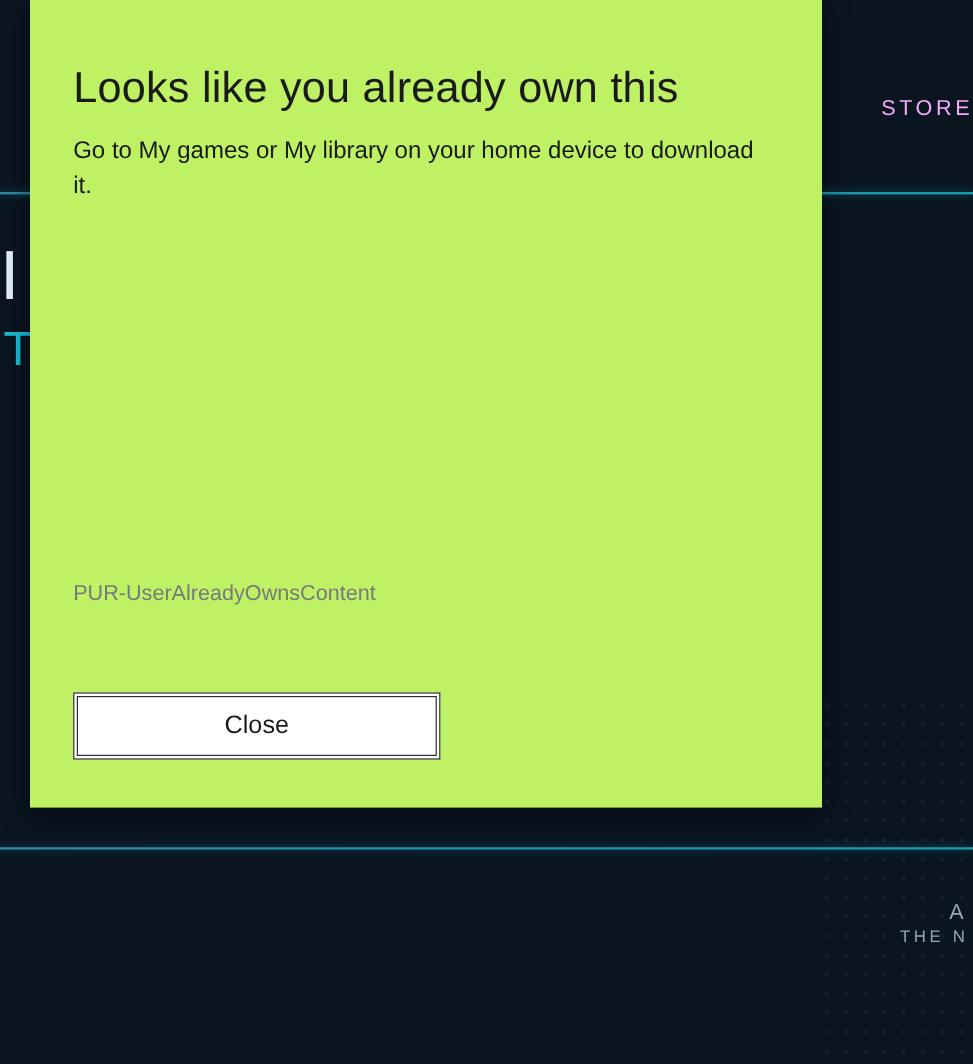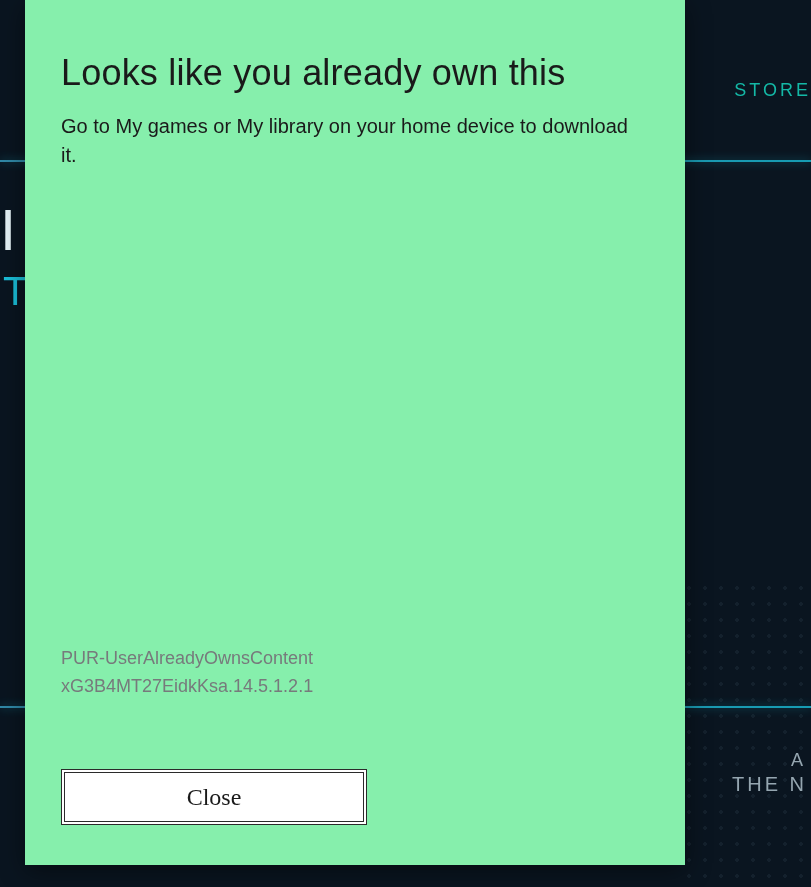--- a/index.html
+++ b/index.html
@@ -37,21 +37,21 @@
       top: 706px;
       height: 2px;
       background: linear-gradient(90deg, #3aa6c9, #1abed8);
       box-shadow: 0 0 8px rgba(26,190,216,0.6);
       opacity: 0.8;
     }
     .bg-store-label {
       position: absolute;
       right: 0;
       top: 80px;
-      color: #14b8a6;
+      color: #f0abfc;
       font-size: 18px;
       letter-spacing: 3px;
       font-weight: 400;
     }
     .bg-left-text {
       position: absolute;
       left: 0;
       top: 198px;
       color: #e6f3f8;
       font-size: 58px;
@@ -84,29 +84,29 @@
       top: 750px;
       color: #95a6b0;
       font-size: 18px;
       letter-spacing: 4px;
       font-weight: 300;
       text-align: right;
       line-height: 1.2;
     }
     .bg-small-label .line2 {
       letter-spacing: 3px;
-      font-size: 20px;
+      font-size: 14px;
     }
     .dialog {
       position: absolute;
       left: 25px;
       top: 0;
       width: 660px;
-      height: 865px;
-      background: #86efac;
+      height: 673px;
+      background: #bef264;
       box-shadow: 0 6px 24px rgba(0,0,0,0.45);
       display: flex;
       flex-direction: column;
     }
     .dialog-title {
       padding: 52px 36px 18px 36px;
       font-size: 36px;
       font-weight: 300;
       color: #1a1a1a;
       letter-spacing: 0.2px;
@@ -132,24 +132,24 @@
       display: block;
     }
     .button-row {
       padding: 0 36px 40px 36px;
     }
     .close-button {
       width: 306px;
       height: 56px;
       background: #ffffff;
       border: 4px double #2b2b2b;
-      font-size: 24px;
+      font-size: 21px;
       color: #1a1a1a;
       cursor: pointer;
-      font-family: Liberation Serif, serif;
+      font-family: Liberation Sans, sans-serif;
       font-weight: 400;
     }
   </style>
 </head>
 <body>
 
 <div class="bg-panel">
   <div class="bg-divider-top"></div>
   <div class="bg-store-label">STORE</div>
   <div class="bg-left-text">I</div>
@@ -161,18 +161,17 @@
     <div class="line2">THE N</div>
   </div>
 </div>
 
 <div class="dialog">
   <div class="dialog-title">Looks like you already own this</div>
   <div class="dialog-body">Go to My games or My library on your home device to download it.</div>
   <div class="spacer"></div>
   <div class="error-block">
     <div>PUR-UserAlreadyOwnsContent</div>
-    <div>xG3B4MT27EidkKsa.14.5.1.2.1</div>
   </div>
   <div class="button-row">
     <button class="close-button">Close</button>
   </div>
 </div>
 
 </body></html>

